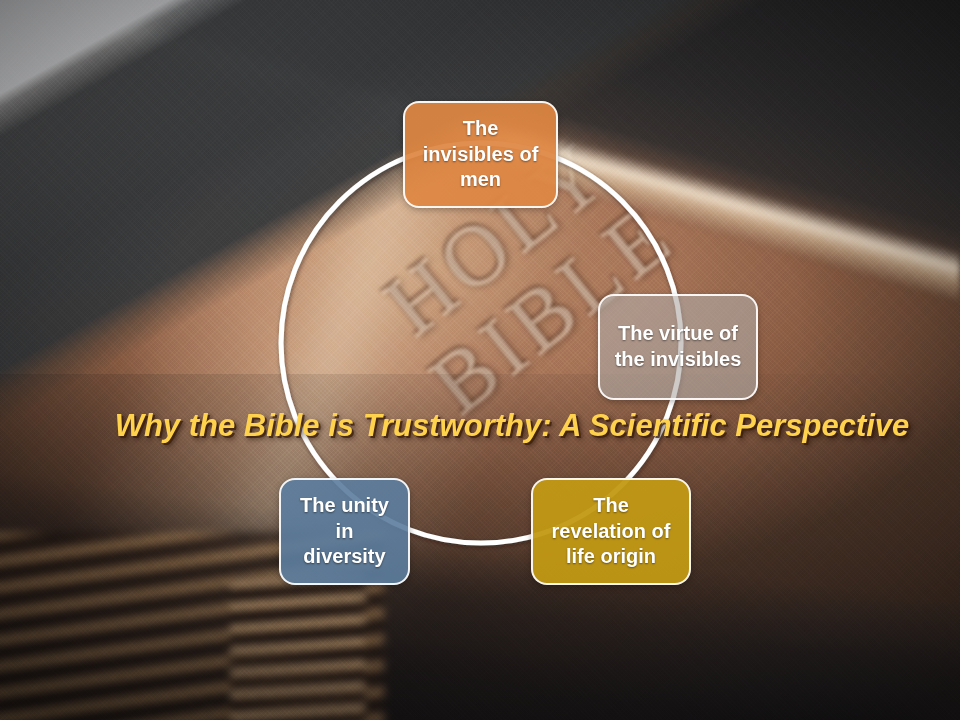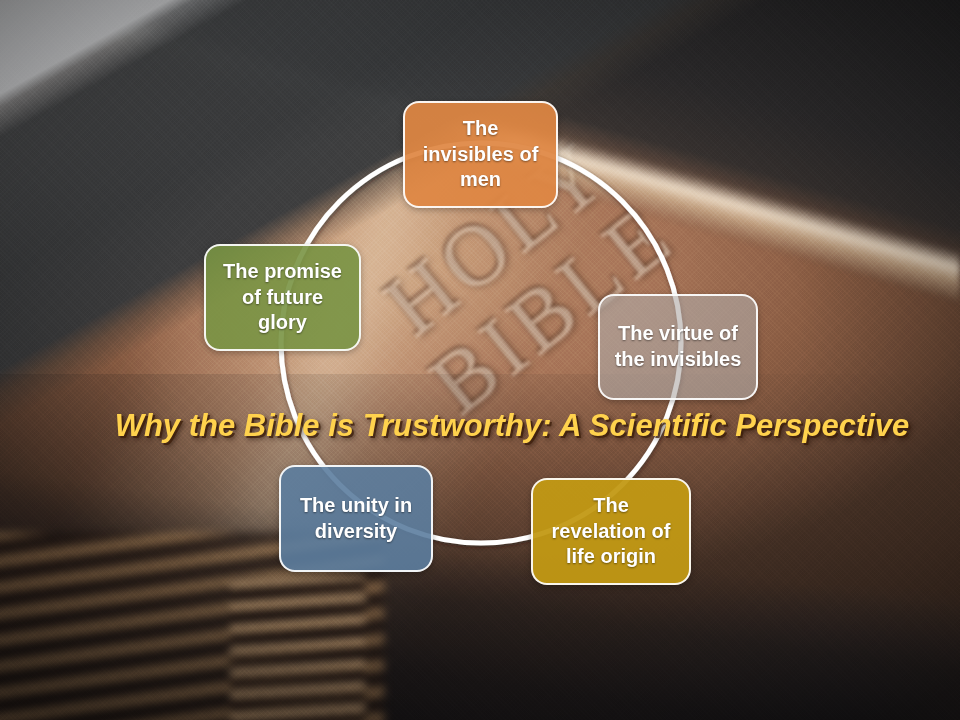--- a/index.html
+++ b/index.html
@@ -147,21 +147,21 @@
     font-weight:bold;
     font-size:20px;
     line-height:1.28;
     padding:6px 12px;
     box-sizing:border-box;
     text-shadow:0 1px 2px rgba(0,0,0,0.45);
   }
   #node-fallibility{left:403px;top:101px;width:155px;height:107px;background:rgba(223,134,67,0.93);}
   #node-virtue     {left:598px;top:246px;width:160px;height:106px;background:rgba(176,170,166,0.62);}
   #node-revelation {left:531px;top:478px;width:160px;height:107px;background:rgba(194,153,20,0.95);}
-  #node-unity      {left:279px;top:465px;width:154px;height:107px;background:rgba(92,125,158,0.90);}
+  #node-unity      {left:279px;top:478px;width:131px;height:107px;background:rgba(92,125,158,0.90);}
   #node-promise    {left:204px;top:244px;width:157px;height:107px;background:rgba(121,148,68,0.90);}
 
   
   #title{
     position:absolute;left:0;top:408px;width:960px;
     text-align:center;
     font-size:31px;
     font-weight:bold;
     font-style:italic;
     color:#ffd24d;
@@ -214,19 +214,16 @@
   </div>
 
   <div class="node" id="node-revelation" style="background: rgba(194, 153, 20, 0.95);">
     <span>The revelation of life origin</span>
   </div>
 
   <div class="node" id="node-unity" style="background: rgba(92, 125, 158, 0.9);">
     <span>The unity in diversity</span>
   </div>
 
-  <div class="node" id="node-promise" style="background: rgba(121, 148, 68, 0.9);">
-    <span>The promise of future glory</span>
-  </div>
 
   <div id="title" style="color: rgb(255, 210, 77);">Why the Bible is Trustworthy: A Scientific Perspective</div>
 
 </div>
 
 </body></html>

